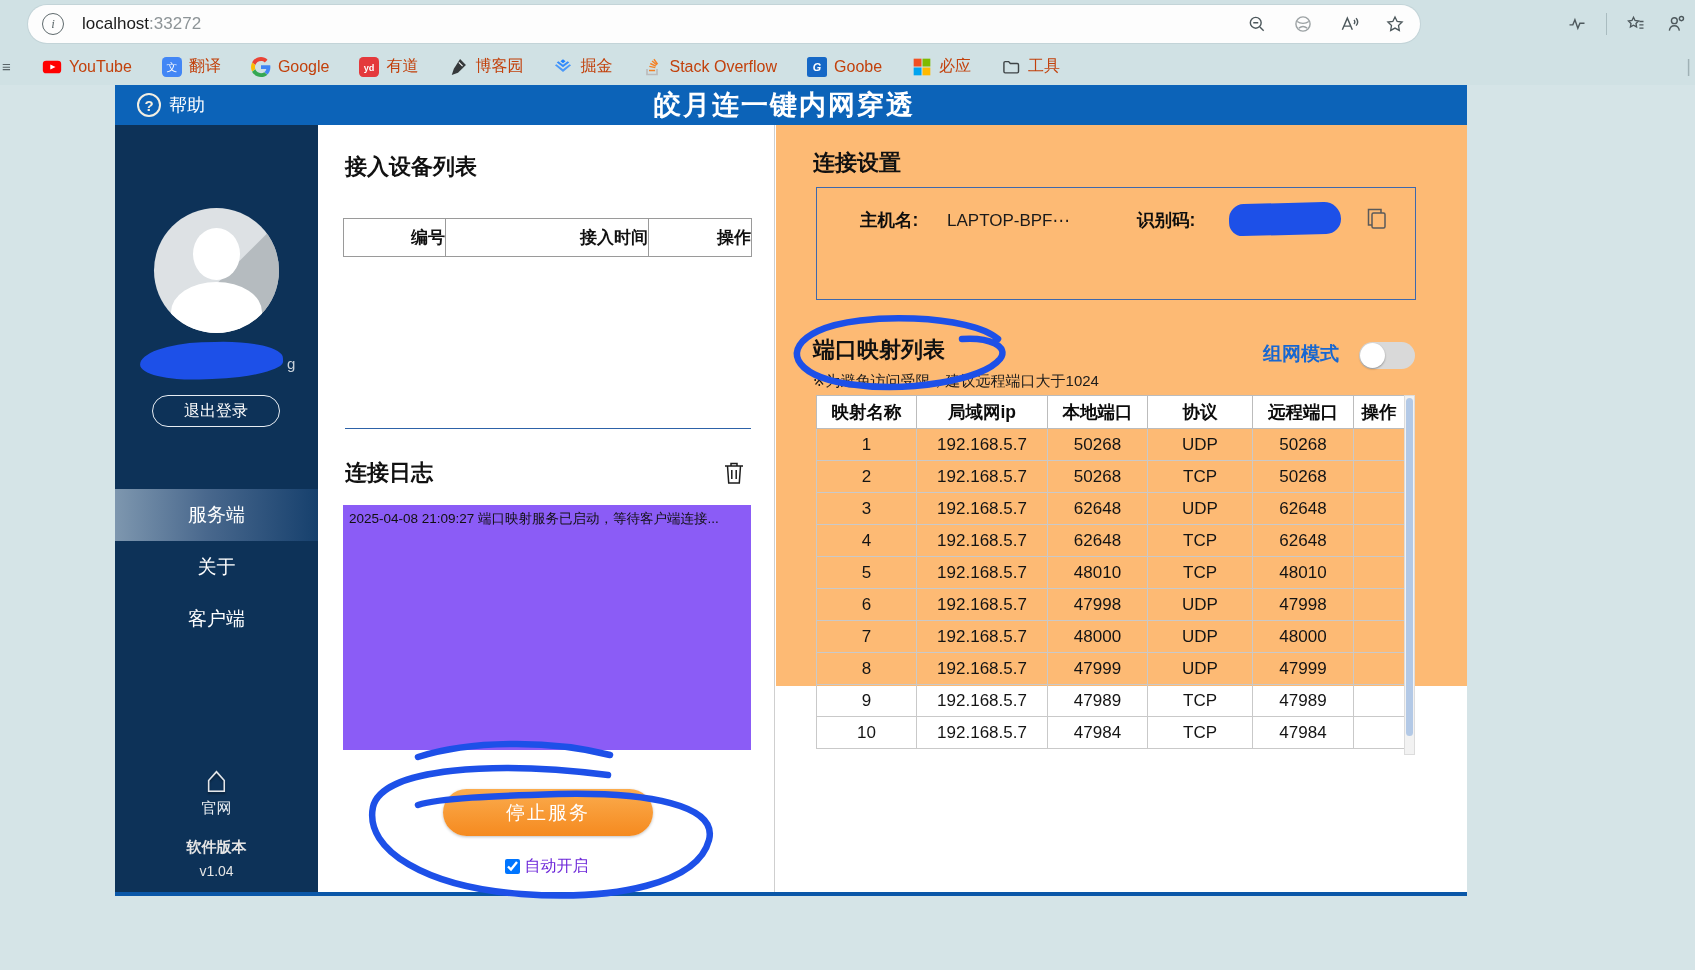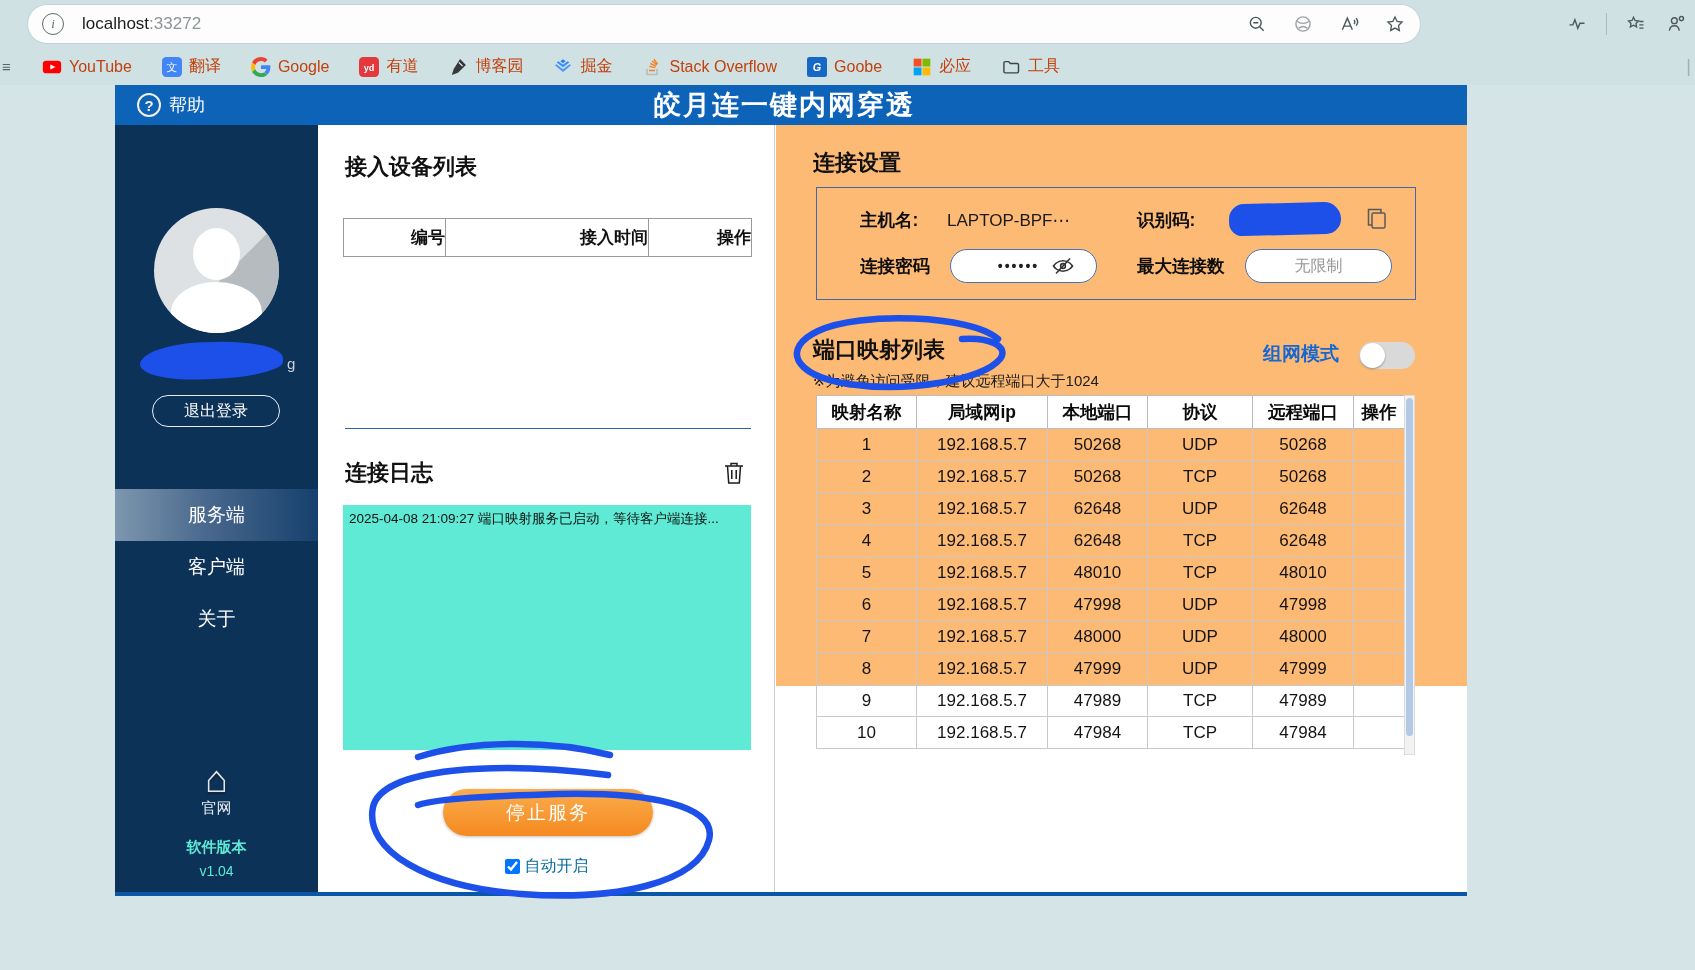--- a/index.html
+++ b/index.html
@@ -50,42 +50,42 @@
                     border-radius:48% 52% 55% 45% / 60% 55% 45% 50%; transform:rotate(-2deg); }
   .name-partial { position:absolute; left:172px; top:230px; color:#c9d2da; font-size:15px; }
   .logout-btn { position:absolute; left:37px; top:270px; width:128px; height:32px; border:1px solid #e7edf3; border-radius:16px;
                 color:#fff; font-size:16px; display:flex; align-items:center; justify-content:center; cursor:pointer; background:transparent; }
   .menu { position:absolute; left:0; top:364px; width:203px; }
   .menu-item { height:52px; display:flex; align-items:center; justify-content:center; color:#fff; font-size:19px; cursor:pointer; }
   .menu-item.active { background:linear-gradient(90deg,#7e97af 0%,#49688d 45%,#16406d 100%); }
   .site-link { position:absolute; left:0; top:636px; width:203px; text-align:center; color:#e9eef2; cursor:pointer; }
   .home-ic { font-size:38px; line-height:36px; color:#e4e7ea; text-shadow:0 2px 2px rgba(0,0,0,.4); }
   .site-label { font-size:15px; margin-top:2px; }
-  .version-block { position:absolute; left:0; top:713px; width:203px; text-align:center; color:#5eead4; }
+  .version-block { position:absolute; left:0; top:713px; width:203px; text-align:center; color:#e5e5e5; }
   .version-label { font-size:15px; font-weight:bold; }
   .version-value { font-size:14px; margin-top:6px; }
 
   
   .middle { position:absolute; left:203px; top:40px; width:457px; height:767px; background:#fff; border-right:1px solid #cfcfcf; }
   .panel-title { font-size:22px; font-weight:bold; color:#111; }
   .mid-title { position:absolute; left:27px; top:27px; }
   table { border-collapse:collapse; table-layout:fixed; }
   .devices-table { position:absolute; left:25px; top:93px; width:408px; }
   .devices-table th { border:1px solid #9a9a9a; height:38px; font-size:17px; font-weight:bold; color:#111; text-align:right; }
   .mid-divider { position:absolute; left:27px; top:303px; width:406px; height:0; border-top:1.5px solid #2d62a8; }
   .log-title { position:absolute; left:27px; top:333px; }
   .trash-btn { position:absolute; right:28px; top:335px; width:24px; height:26px; cursor:pointer; }
-  .log-box { position:absolute; left:25px; top:380px; width:408px; height:245px; background:#5eead4; padding:5px 6px;
+  .log-box { position:absolute; left:25px; top:380px; width:408px; height:245px; background:#8b5cf6; padding:5px 6px;
              font-size:13.5px; color:#101010; line-height:18px; }
   .stop-btn { position:absolute; left:125px; top:664px; width:210px; height:47px; border:none; border-radius:24px;
               background:linear-gradient(180deg,#fbac4e 0%,#f58a1f 100%); color:#fff; font-size:19px; letter-spacing:2px;
               cursor:pointer; box-shadow:0 1px 3px rgba(0,0,0,.25); font-family:inherit; }
   .autostart { position:absolute; left:0; top:731px; width:457px; display:flex; align-items:center; justify-content:center; gap:5px; }
   .autostart input { width:15px; height:15px; }
-  .autostart label { font-size:16px; color:#0369a1; }
+  .autostart label { font-size:16px; color:#6d28d9; }
 
   
   .rightp { position:absolute; left:661px; top:40px; width:691px; height:561px; background:#fdba74; }
   .set-title { position:absolute; left:37px; top:23px; }
   .set-box { position:absolute; left:40px; top:62px; width:600px; height:113px; border:1.5px solid #3e68ac; }
   .set-row { position:absolute; left:0; width:600px; height:36px; display:flex; align-items:center; }
   .row1 { top:14px; } .row2 { top:60px; }
   .set-label { font-size:17.5px; color:#0d0d0d; font-weight:600; }
   .l1 { position:absolute; left:43px; } .v1 { position:absolute; left:130px; font-size:17px; font-weight:normal; color:#1a1a1a; }
   .l2 { position:absolute; left:320px; }
@@ -287,22 +287,22 @@
       <div class="avatar">
         <div class="wedge"></div>
         <div class="head"></div>
         <div class="bodyshape"></div>
       </div>
       <div class="name-redaction"></div>
       <span class="name-partial">g</span>
       <button class="logout-btn">退出登录</button>
       <div class="menu">
         <div class="menu-item active">服务端</div>
+        <div class="menu-item">关于</div>
         <div class="menu-item">客户端</div>
-        <div class="menu-item">关于</div>
       </div>
       <div class="site-link">
         <div class="home-ic">⌂</div>
         <div class="site-label">官网</div>
       </div>
       <div class="version-block">
         <div class="version-label">软件版本</div>
         <div class="version-value">v1.04</div>
       </div>
     </div>
@@ -354,37 +354,20 @@
           <span class="set-label v1">LAPTOP-BPF⋯</span>
           <span class="set-label l2">识别码:</span>
           <span class="id-redaction"></span>
           <span class="copy-btn">
             <svg viewBox="0 0 24 26" fill="none" stroke="#5a5a5a" stroke-width="1.5">
                 <rect x="7" y="7" width="13" height="15" rx="1.5"></rect>
                 <path d="M16 7V3.5H3.5V19H7"></path>
               </svg>
           </span>
         </div>
-        <div class="set-row row2">
-          <span class="set-label l1">连接密码</span>
-          <span class="pill pw-pill">
-            <span class="pw-dots">••••••</span>
-            <span class="eye-btn">
-              <svg viewBox="0 0 24 24" fill="none" stroke="#333" stroke-width="1.6">
-                  <path d="M2.5 12S6 6.8 12 6.8 21.5 12 21.5 12 18 17.2 12 17.2 2.5 12 2.5 12z"></path>
-                  <circle cx="12" cy="12" r="2.4"></circle>
-                  <path d="M5 19.5L19 4.5"></path>
-                </svg>
-            </span>
-          </span>
-          <span class="set-label l2">最大连接数</span>
-          <span class="pill max-pill">
-            <span class="max-val">无限制</span>
-          </span>
-        </div>
       </div>
 
       <div class="panel-title map-title">端口映射列表</div>
       <span class="netmode">组网模式</span>
       <span class="toggle">
           <span class="knob"></span>
         </span>
       <div class="map-note">※为避免访问受限，建议远程端口大于1024</div>
 
       <table class="mapping-table" id="mapping-table">

